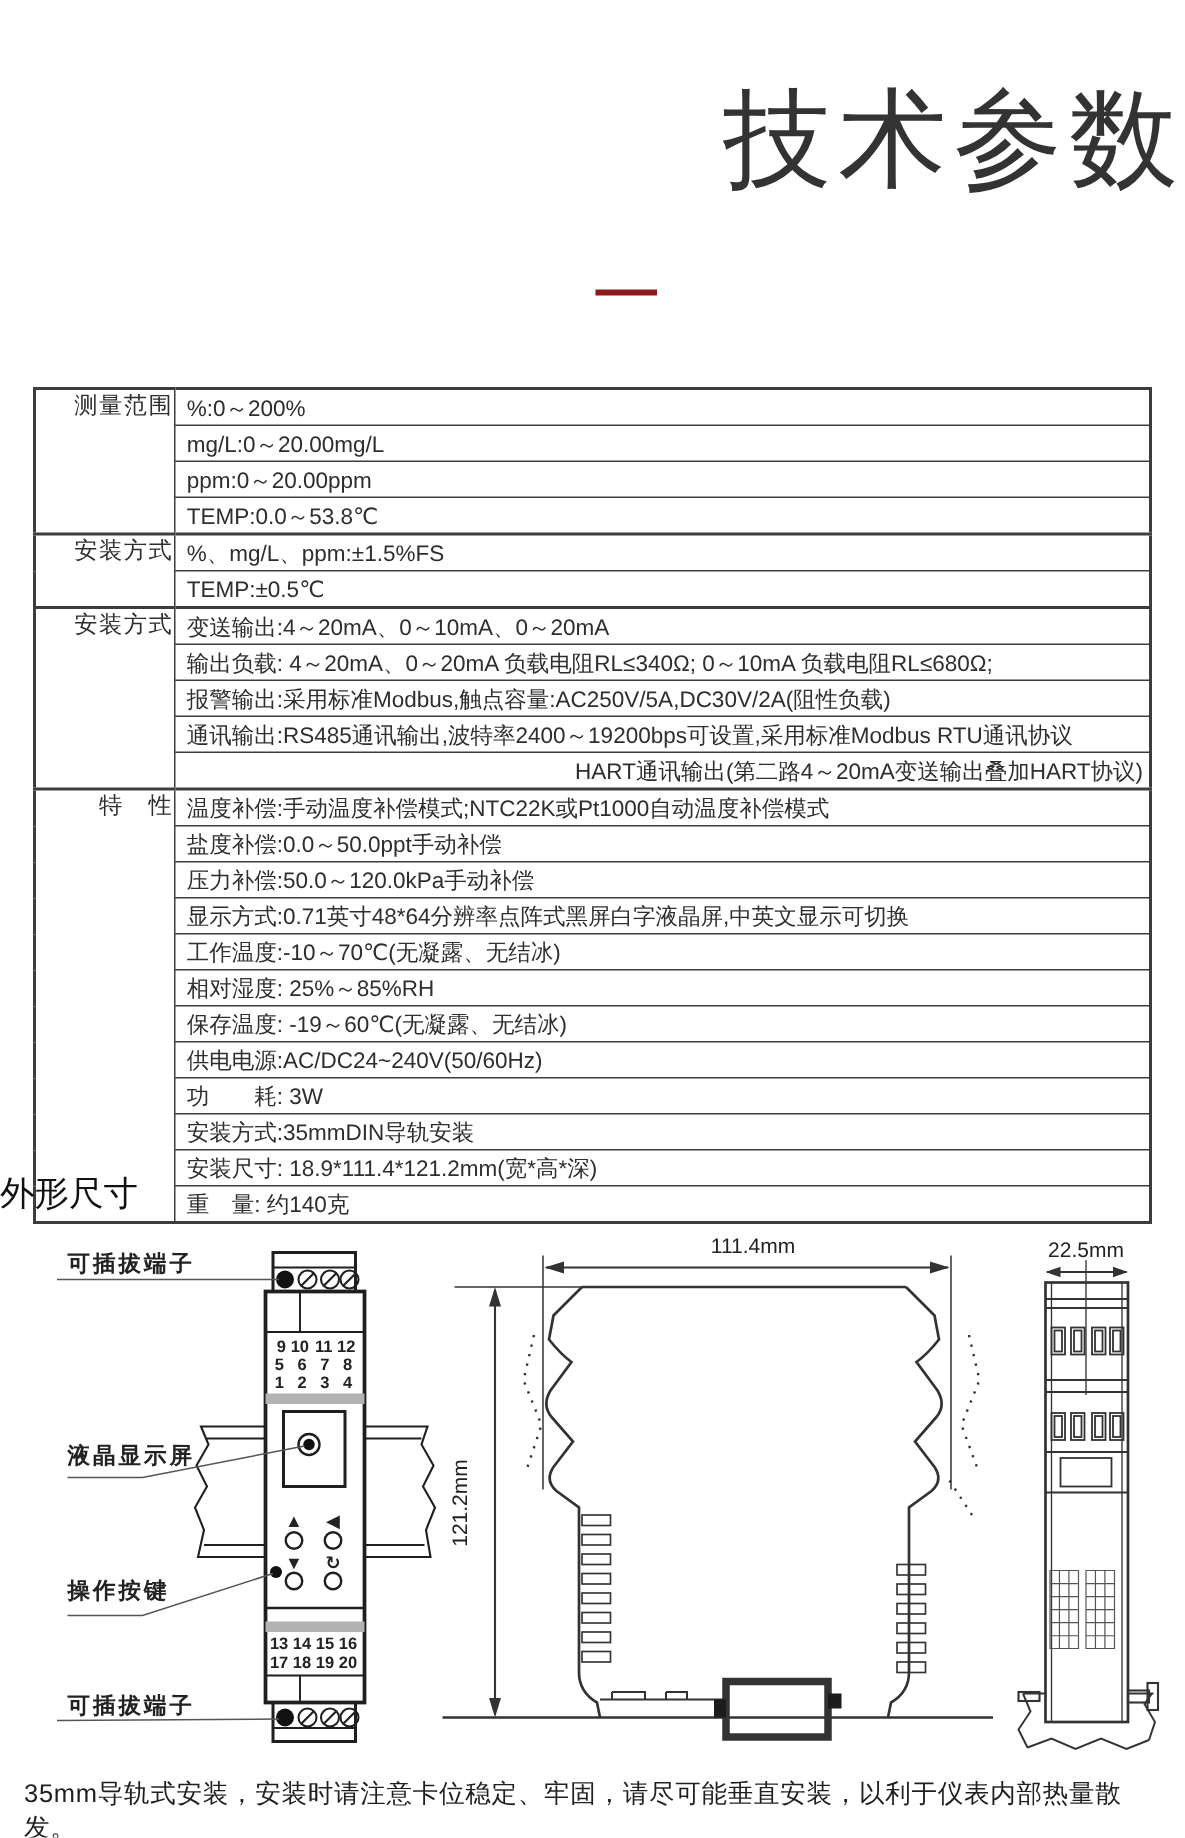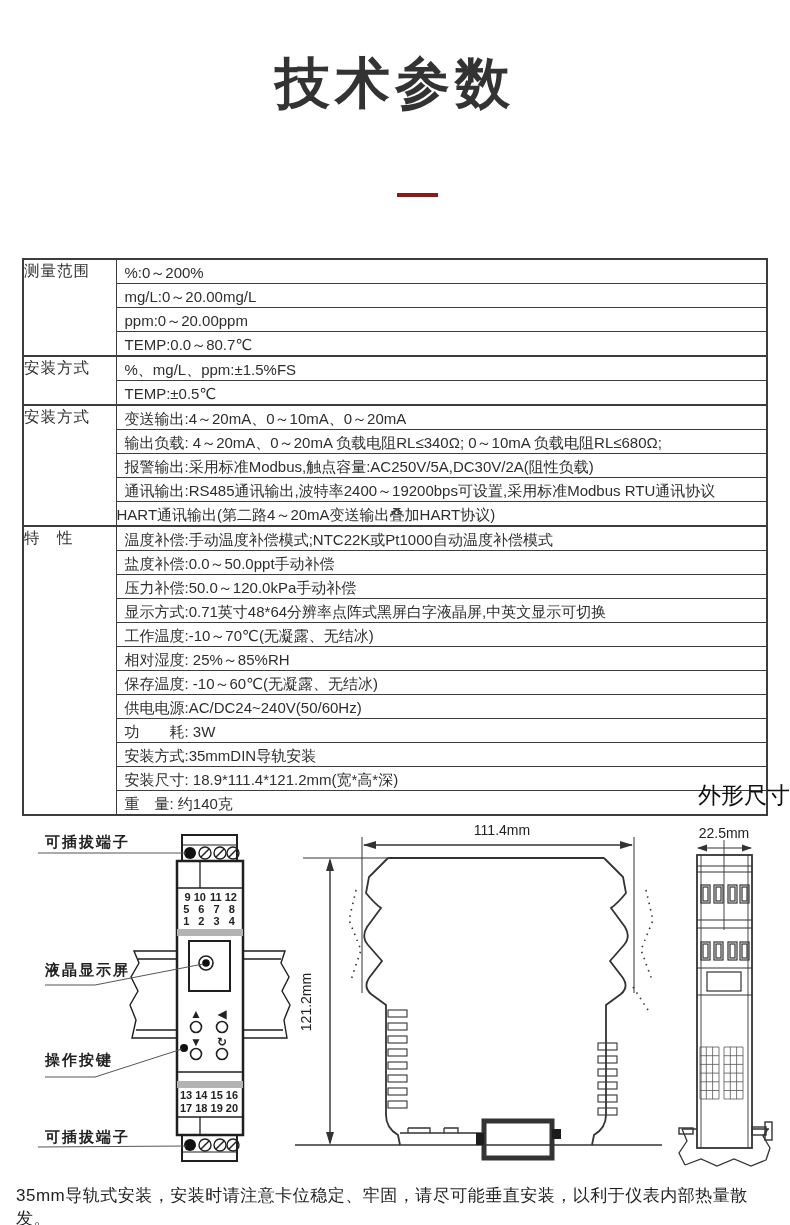--- a/index.html
+++ b/index.html
@@ -1,44 +1,44 @@
 <!DOCTYPE html>
 <html><head>
 <meta charset="utf-8">
 <style>
   * { margin:0; padding:0; box-sizing:border-box; }
   body { background:#fff; font-family:"Liberation Sans","DejaVu Sans",sans-serif; }
   .page { position:relative; width:790px; height:1225px; background:#ffffff; overflow:hidden; color:#2a2a2a; }
 
   .main-title {
     position:absolute; top:52px; left:0; width:100%;
-    text-align:center; font-size:55px; font-weight:700; letter-spacing:5px;
+    text-align:right; font-size:72px; font-weight:400; letter-spacing:5px;
     color:#333333; line-height:1.15;
   }
   .title-dash { position:absolute; top:193px; left:397px; width:41px; height:4px; background:#8b1a1a; }
 
   table.spec {
     position:absolute; top:258px; left:22px; width:746px;
     border-collapse:collapse; table-layout:fixed;
     border:2px solid #3d3d3d; color:#2e2e2e;
   }
   table.spec td {
     border:1px solid #3d3d3d; height:21px; line-height:21px;
     font-size:15px; padding:2px 4px 0 8px; white-space:nowrap; overflow:hidden;
   }
   table.spec td.grp {
-    width:93px; text-align:left; vertical-align:top; padding:0;
+    width:93px; text-align:right; vertical-align:top; padding:0;
     font-size:15.5px; letter-spacing:1px; font-weight:400;
   }
   table.spec tr.gstart td { border-top:2px solid #3d3d3d; }
-  table.spec td.center { text-align:left; padding-left:0; }
+  table.spec td.center { text-align:right; padding-left:0; }
 
   .section-title {
     position:absolute; top:780px; left:0; width:100%;
-    text-align:right; font-size:23px; font-weight:500; color:#111;
+    text-align:left; font-size:23px; font-weight:500; color:#111;
   }
 
   svg.drawing { position:absolute; top:815px; left:0; }
   svg.drawing text { font-family:"Liberation Sans","DejaVu Sans",sans-serif; fill:#222; }
   .callout-label { font-size:15px; font-weight:bold; letter-spacing:2px; }
   .dim-label { font-size:14px; }
   .tnum { font-size:11px; font-weight:bold; fill:#1a1a1a; }
   .tnum2 { word-spacing:6px; }
   .btn-glyph { font-size:12px; font-weight:bold; }
 
@@ -61,21 +61,21 @@
       <td class="grp" rowspan="4">测量范围</td>
       <td>%:0～200%</td>
         </tr>
     <tr>
           <td>mg/L:0～20.00mg/L</td>
         </tr>
     <tr>
           <td>ppm:0～20.00ppm</td>
         </tr>
     <tr>
-          <td>TEMP:0.0～80.7℃</td>
+          <td>TEMP:0.0～53.8℃</td>
         </tr>
     <tr class="gstart">
       <td class="grp" rowspan="2">安装方式</td>
       <td>%、mg/L、ppm:±1.5%FS</td>
         </tr>
     <tr>
           <td>TEMP:±0.5℃</td>
         </tr>
     <tr class="gstart">
       <td class="grp" rowspan="5">安装方式</td>
@@ -106,21 +106,21 @@
     <tr>
           <td>显示方式:0.71英寸48*64分辨率点阵式黑屏白字液晶屏,中英文显示可切换</td>
         </tr>
     <tr>
           <td>工作温度:-10～70℃(无凝露、无结冰)</td>
         </tr>
     <tr>
           <td>相对湿度: 25%～85%RH</td>
         </tr>
     <tr>
-          <td>保存温度: -10～60℃(无凝露、无结冰)</td>
+          <td>保存温度: -19～60℃(无凝露、无结冰)</td>
         </tr>
     <tr>
           <td>供电电源:AC/DC24~240V(50/60Hz)</td>
         </tr>
     <tr>
           <td>功　　耗: 3W</td>
         </tr>
     <tr>
           <td>安装方式:35mmDIN导轨安装</td>
         </tr>

